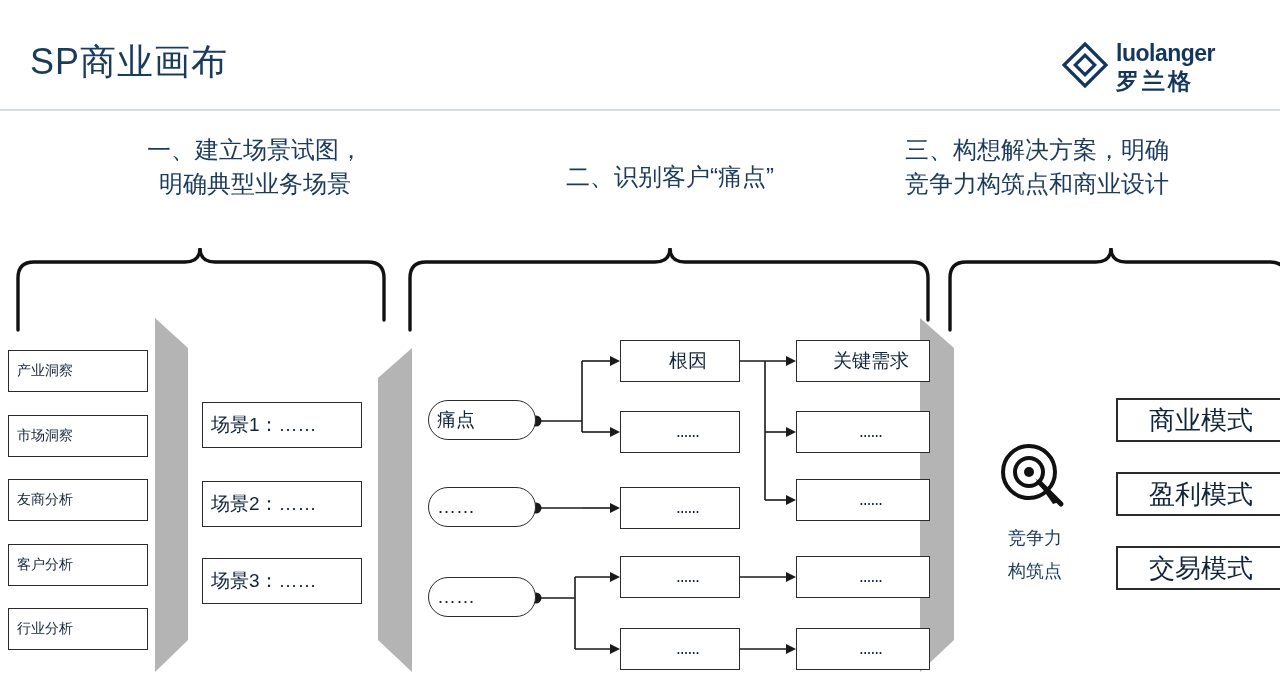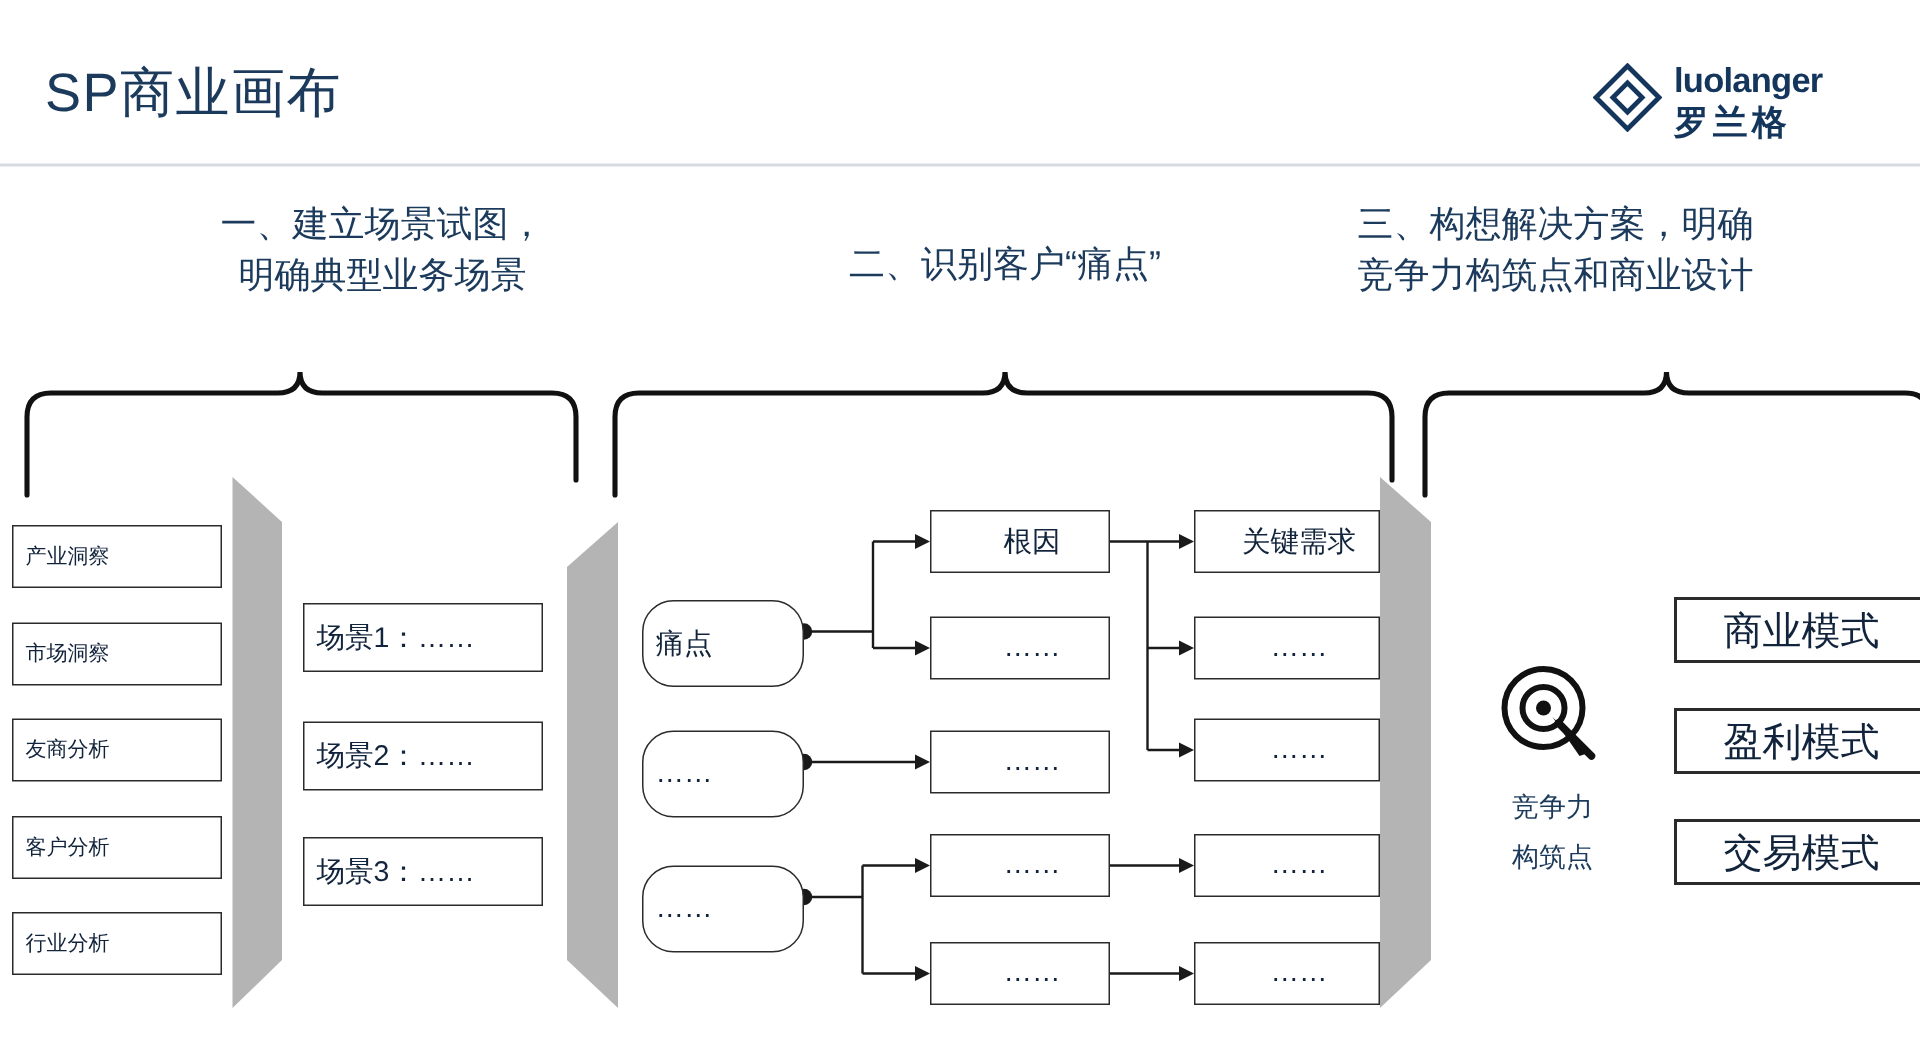--- a/index.html
+++ b/index.html
@@ -93,52 +93,52 @@
     position: absolute;
     box-sizing: border-box;
     border: 1.6px solid #2b2b2b;
     background: #ffffff;
     display: flex;
     align-items: center;
     font-size: 19px;
     color: #12243c;
     padding-left: 8px;
   }
-  .box.center { justify-content: center; padding-left: 16px; }
+  .box.center { justify-content: center; padding-left: 16px; font-family: Liberation Mono, monospace; }
 
   
   .left-box {
     left: 8px;
     width: 140px;
     height: 42px;
     font-size: 14px;
   }
   
   .scn-box {
     left: 202px;
     width: 160px;
     height: 46px;
   }
   
   .pp-box {
     left: 428px;
     width: 108px;
-    height: 58px;
+    height: 40px;
     border-radius: 21px;
   }
   
   .rc-box {
     left: 620px;
     width: 120px;
     height: 42px;
   }
   
   .kr-box {
     left: 796px;
-    width: 124px;
+    width: 134px;
     height: 42px;
   }
   
   .res-box {
     left: 1116px;
     width: 170px;
     height: 44px;
     font-size: 26px;
     justify-content: center;
     padding-left: 0;

